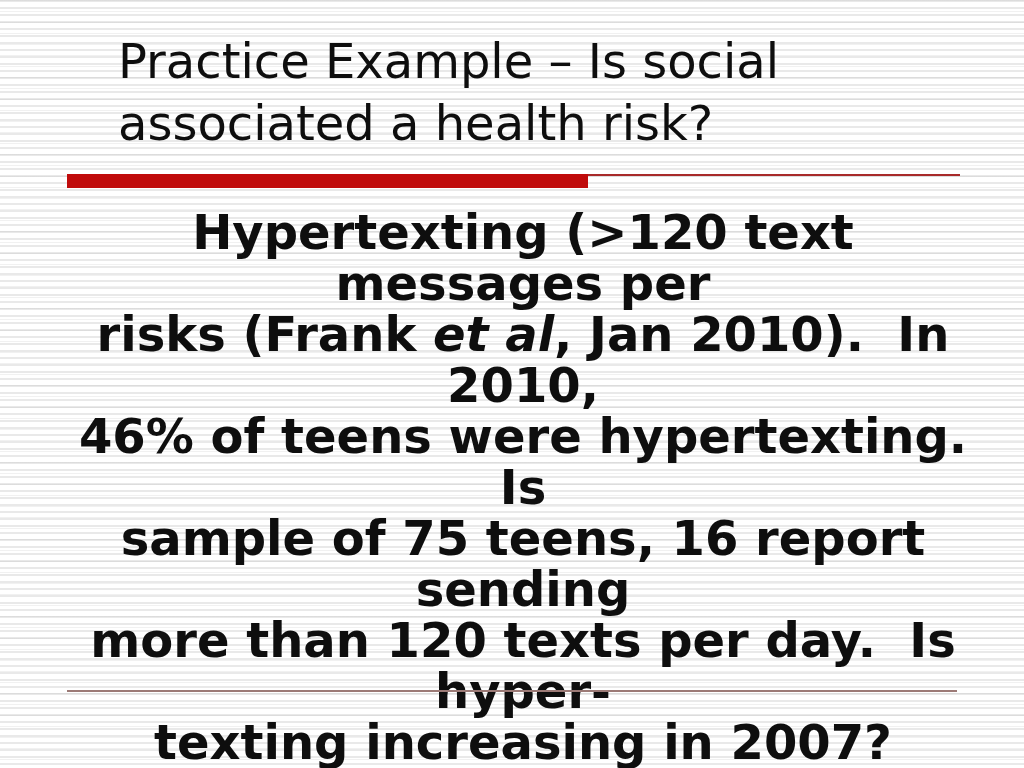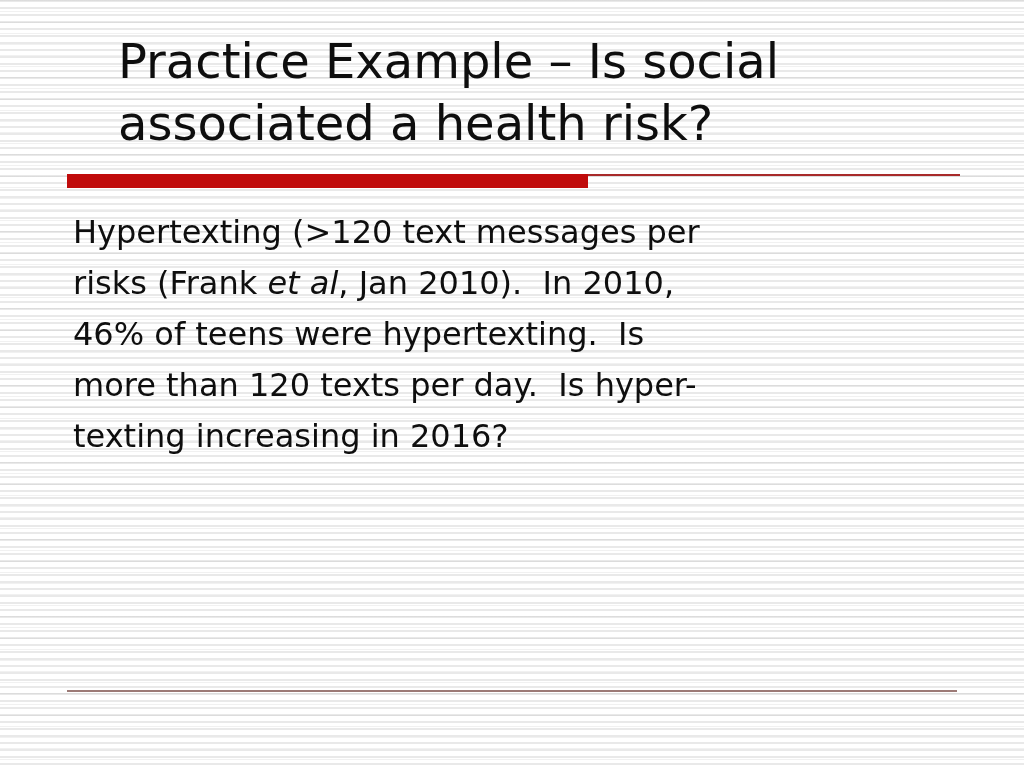--- a/index.html
+++ b/index.html
@@ -46,25 +46,26 @@
     width: 372px;
     height: 2px;
   }
   .body-block {
     position: absolute;
     left: 73px;
     top: 207px;
     width: 900px;
   }
   .body-line {
-    font-size: 32px;
+    font-size: 48px;
     line-height: 51px;
-    font-weight: 400;
+    font-weight: 700;
     color: #0e0e0e;
     white-space: pre-wrap;
+    text-align: center;
   }
   .body-line .italic {
     font-style: italic;
   }
   .footer-rule {
     position: absolute;
     left: 67px;
     top: 690px;
     width: 890px;
     height: 2px;
@@ -80,19 +81,20 @@
     <div class="title-line">associated a health risk?</div>
   </div>
 
   <div class="accent-bar-thick" style="background: rgb(192, 11, 11);"></div>
   <div class="accent-bar-thin" style="background: rgb(168, 42, 42);"></div>
 
   <div class="body-block">
     <div class="body-line">Hypertexting (&gt;120 text messages per</div>
     <div class="body-line"><span>risks (Frank </span><span class="italic">et al</span><span>, Jan 2010).  In 2010,</span></div>
     <div class="body-line">46% of teens were hypertexting.  Is</div>
+    <div class="body-line">sample of 75 teens, 16 report sending</div>
     <div class="body-line">more than 120 texts per day.  Is hyper-</div>
-    <div class="body-line">texting increasing in 2016?</div>
+    <div class="body-line">texting increasing in 2007?</div>
   </div>
 
   <div class="footer-rule" style="background: rgb(156, 122, 118);"></div>
 
 </div>
 
 </body></html>

